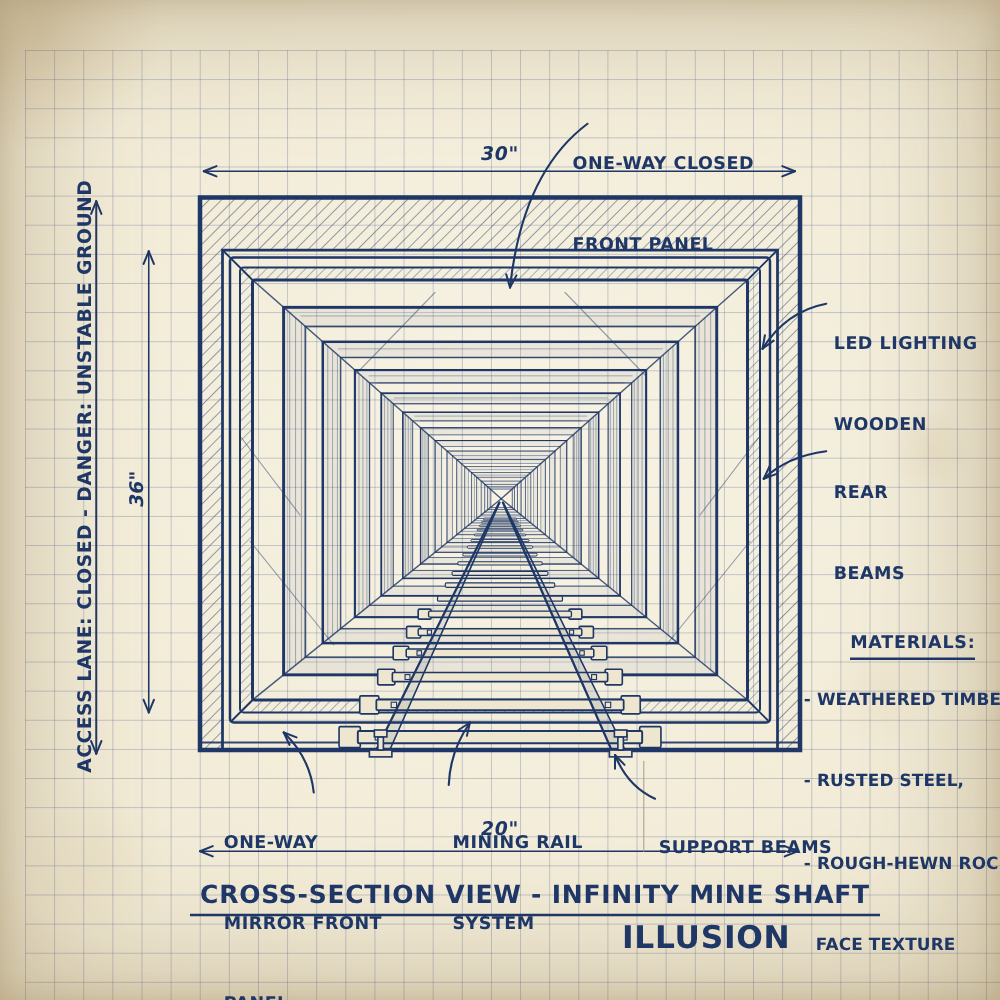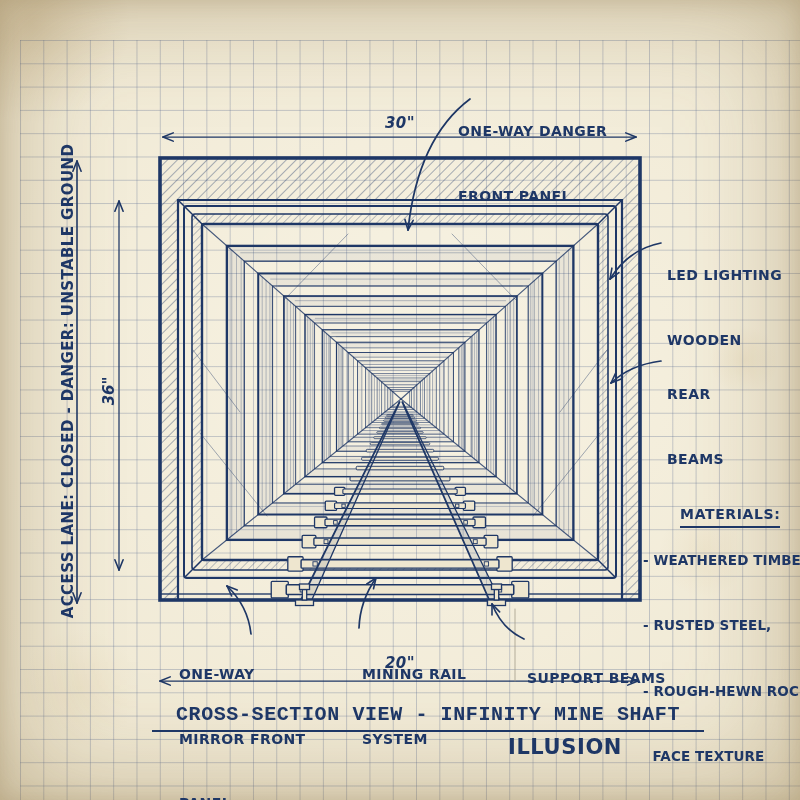--- a/index.html
+++ b/index.html
@@ -26,23 +26,23 @@
     text-align:center;letter-spacing:.5px;}
   .mat-item{white-space:pre;line-height:22.4px;font-size:13.5px;letter-spacing:.1px;}
   .mat-head{font-size:14px;letter-spacing:.6px;border-bottom:2px solid #1e3766;
     display:inline-block;padding-bottom:1px;}
   .warning{position:absolute;left:68px;top:381px;transform:translate(-50%,-50%) rotate(-90deg);
     color:#1e3766;font-weight:bold;font-size:15px;letter-spacing:.4px;white-space:nowrap;}
   .rot-dim{position:absolute;left:109px;top:391px;transform:translate(-50%,-50%) rotate(-90deg);
     color:#1e3766;font-weight:bold;font-style:italic;font-size:15px;white-space:nowrap;}
   .title1{position:absolute;left:152px;top:703px;width:552px;text-align:center;color:#1e3766;
     font-weight:bold;font-size:20px;letter-spacing:.6px;border-bottom:2.5px solid #1e3766;
-    padding-bottom:4px;font-family:Liberation Mono, monospace;}
+    padding-bottom:4px;}
   .title2{position:absolute;left:460px;top:735px;width:210px;text-align:center;color:#1e3766;
-    font-weight:bold;font-size:21px;letter-spacing:.6px;}
+    font-weight:bold;font-size:25px;letter-spacing:.6px;}
 </style>
 </head>
 <body>
 
 <div class="page">
   <div class="grid"></div>
 
   <svg id="draw" width="800" height="800" viewBox="0 0 800 800">
     <defs>
       <pattern id="hatch" patternUnits="userSpaceOnUse" width="7" height="7" patternTransform="rotate(45)">
@@ -266,21 +266,21 @@
 
   <div class="vignette"></div>
 
   <div class="dim" style="left:370px;top:114px;width:60px;">30"</div>
   <div class="rot-dim">36"</div>
   <div class="dim" style="left:370px;top:654px;width:60px;">20"</div>
 
   <div class="warning">ACCESS LANE: CLOSED - DANGER: UNSTABLE GROUND</div>
 
   <div class="lbl" style="left:458px;top:78px;">
-    <div>ONE-WAY DANGER</div>
+    <div>ONE-WAY CLOSED</div>
     <div>FRONT PANEL</div>
   </div>
   <div class="lbl" style="left:667px;top:222px;">
     <div>LED LIGHTING</div>
     <div>WOODEN</div>
   </div>
   <div class="lbl" style="left:667px;top:341px;">
     <div>REAR</div>
     <div>BEAMS</div>
   </div>

